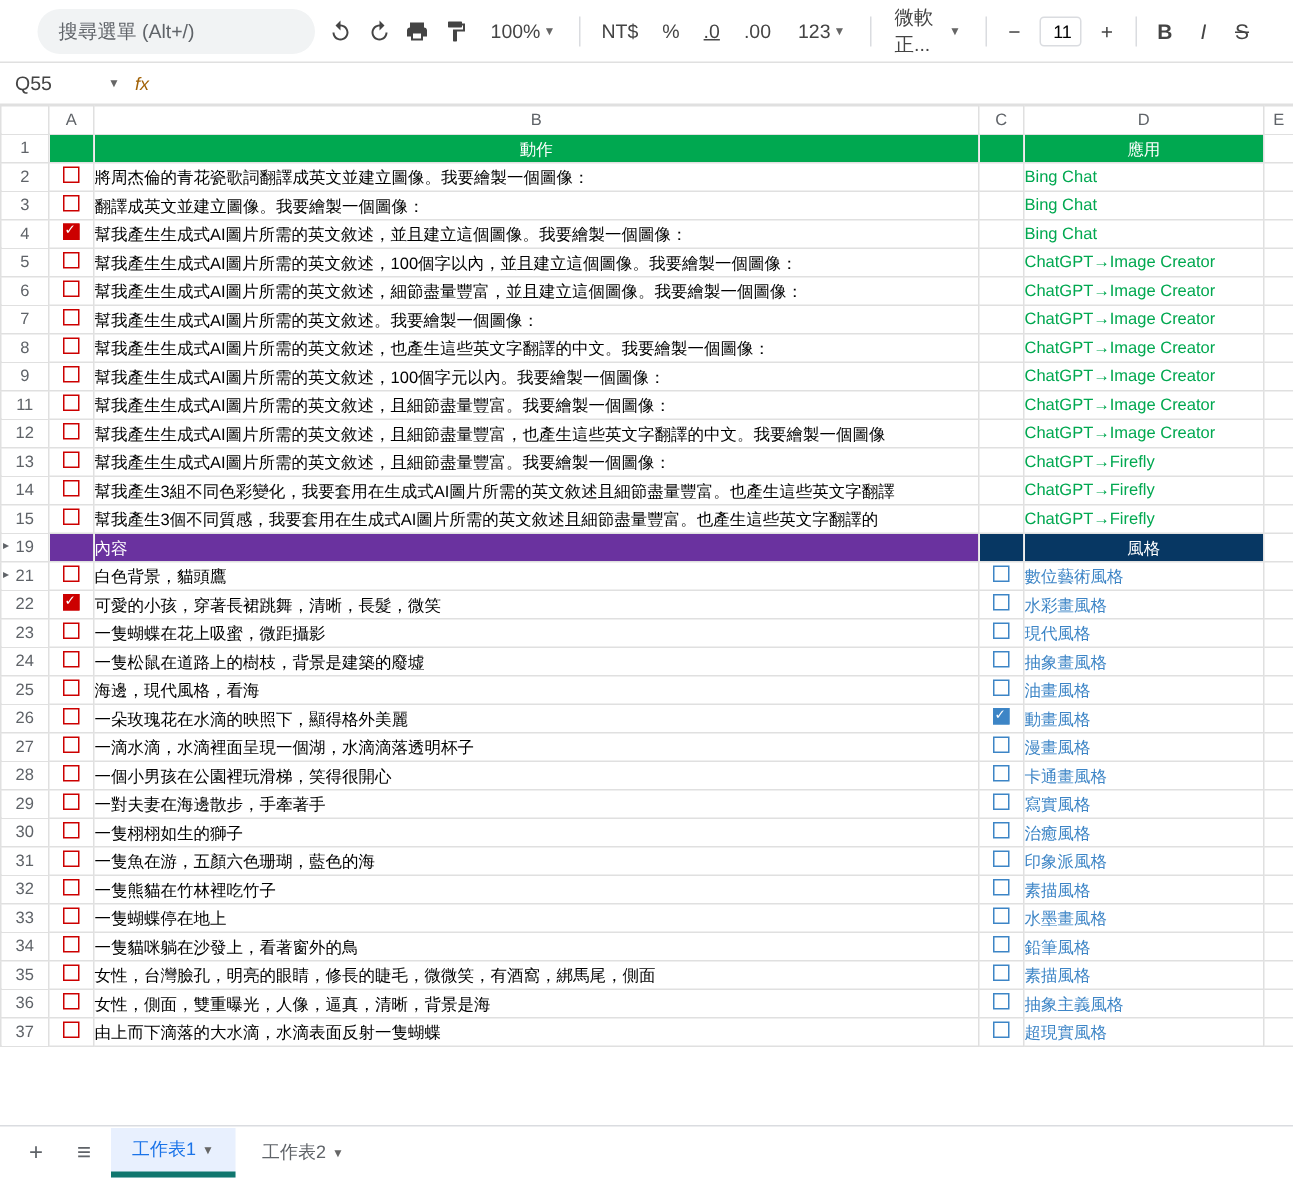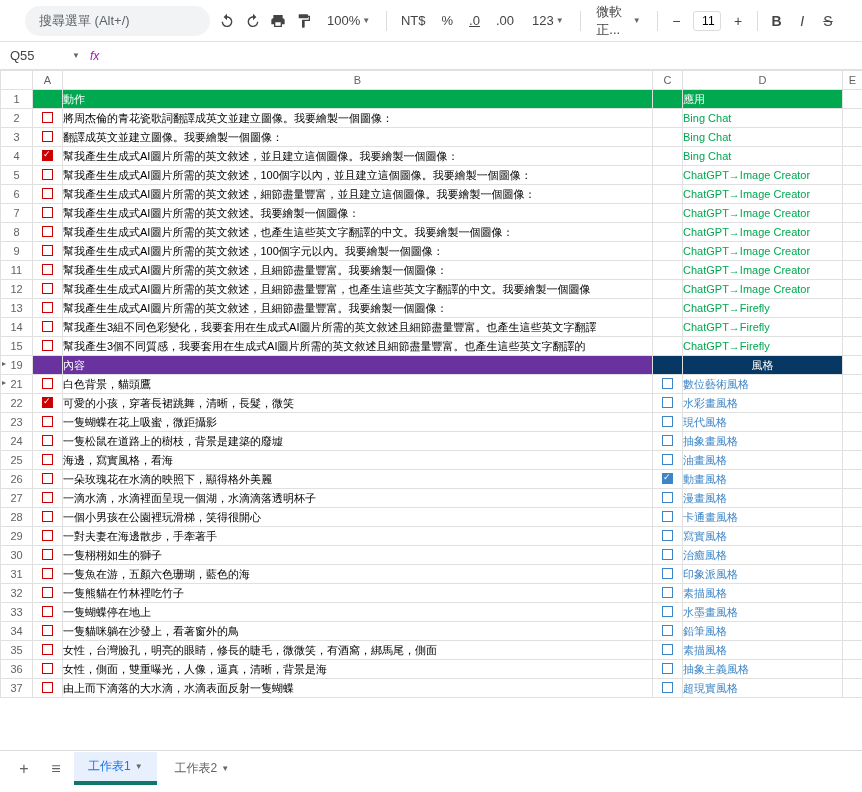--- a/index.html
+++ b/index.html
@@ -6,39 +6,39 @@
 body { font-family: Arial, "Microsoft JhengHei", sans-serif; font-size: 11px; background: #fff; overflow: hidden; }
 .toolbar { display: flex; align-items: center; padding: 6px 25px; gap: 8px; border-bottom: 1px solid #e0e0e0; height: 42px; }
 .search-box { background: #f1f3f4; border-radius: 18px; padding: 6px 14px; width: 240px; color: #5f6368; font-size: 13px; }
 .tb-btn { width: 24px; height: 24px; display: flex; align-items: center; justify-content: center; cursor: pointer; color: #444; font-size: 14px; border-radius: 3px; }
 .tb-sep { width: 1px; height: 20px; background: #dadce0; margin: 0 2px; }
 .tb-text { font-size: 13px; color: #444; padding: 0 4px; cursor: pointer; }
 .tb-dd { font-size: 13px; color: #444; padding: 2px 6px; cursor: pointer; display: flex; align-items: center; gap: 2px; }
 .font-size-box { border: 1px solid #dadce0; border-radius: 3px; padding: 2px 8px; font-size: 12px; width: 28px; text-align: center; }
 .name-row { display: flex; align-items: center; padding: 4px 10px; gap: 10px; border-bottom: 1px solid #e0e0e0; height: 28px; }
 .name-box { width: 52px; font-size: 13px; color: #444; }
-.fx-label { font-style: italic; color: #a21caf; font-size: 12px; }
+.fx-label { font-style: italic; color: #a16207; font-size: 12px; }
 .fx-input { flex: 1; border: none; outline: none; font-size: 12px; }
 .triangle { font-size: 8px; color: #666; }
 
 .grid-wrap { position: relative; height: 680px; overflow: auto; }
 .grid { border-collapse: collapse; width: 100%; table-layout: fixed; }
 .grid th, .grid td { border: 1px solid #e0e0e0; padding: 0; height: 19px; font-size: 11px; vertical-align: middle; overflow: hidden; white-space: nowrap; }
 .grid th { background: #fff; color: #5f6368; font-weight: normal; text-align: center; position: sticky; }
 .col-hdr { top: 0; z-index: 2; }
 .row-hdr { position: sticky; left: 0; background: #fff; z-index: 1; text-align: center; width: 32px; color: #5f6368; }
 .corner { position: sticky; left: 0; top: 0; z-index: 3; background: #fff; width: 32px; }
 
 .col-A { width: 30px; }
 .col-B { width: 590px; }
 .col-C { width: 30px; }
 .col-D { width: 160px; }
 .col-Ex { width: 20px; }
 
-.hdr-green { background: #00a850 !important; color: #fff; font-size: 12px; }
+.hdr-green { background: #00a850 !important; color: #fff; text-align: center; font-size: 12px; }
 .hdr-purple { background: #6a329f !important; color: #fff; font-size: 12px; }
 .hdr-navy { background: #073763 !important; color: #fff; text-align: center; font-size: 12px; }
 
 .cell-text { padding: 0 4px; text-overflow: ellipsis; overflow: hidden; }
 .green-link { color: #00a850; }
 .blue-link { color: #3d85c6; }
 .chk { width: 11px; height: 11px; border: 1.5px solid #cc0000; display: inline-block; margin: 0 auto; cursor: pointer; background: #fff; }
 .chk-blue { border-color: #3d85c6; }
 .chk.checked { background: #cc0000; position: relative; }
 .chk.checked::after { content: "✓"; color: #fff; font-size: 9px; position: absolute; top: -2px; left: 0px; }
@@ -285,21 +285,21 @@
           <th class="row-hdr">24</th>
           <td class="chk-cell"><span class="chk  "></span></td>
           <td class="cell-text">一隻松鼠在道路上的樹枝，背景是建築的廢墟</td>
           <td class="chk-cell"><span class="chk chk-blue "></span></td>
           <td class="cell-text blue-link">抽象畫風格</td>
           <td></td>
         </tr>
         <tr>
           <th class="row-hdr">25</th>
           <td class="chk-cell"><span class="chk  "></span></td>
-          <td class="cell-text">海邊，寫實風格，看海</td>
+          <td class="cell-text">海邊，現代風格，看海</td>
           <td class="chk-cell"><span class="chk chk-blue "></span></td>
           <td class="cell-text blue-link">油畫風格</td>
           <td></td>
         </tr>
         <tr>
           <th class="row-hdr">26</th>
           <td class="chk-cell"><span class="chk  "></span></td>
           <td class="cell-text">一朵玫瑰花在水滴的映照下，顯得格外美麗</td>
           <td class="chk-cell"><span class="chk chk-blue checked"></span></td>
           <td class="cell-text blue-link">動畫風格</td>

